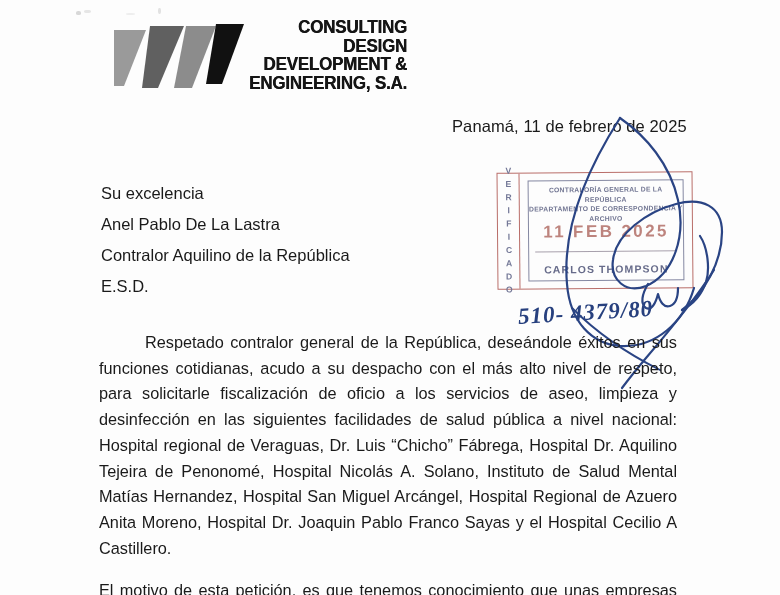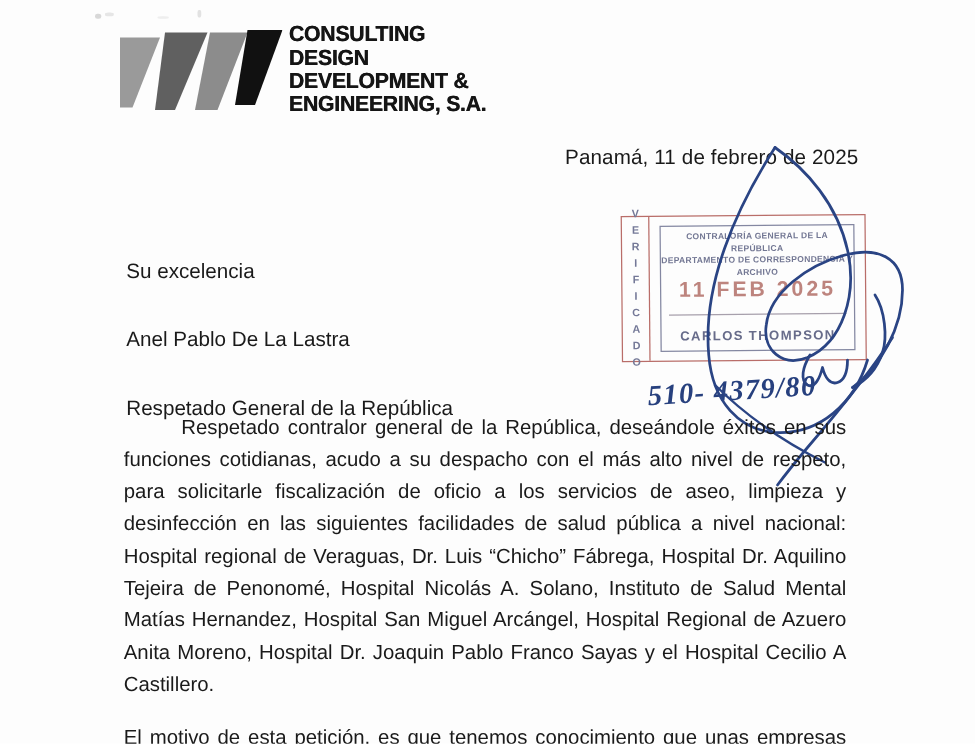--- a/index.html
+++ b/index.html
@@ -28,24 +28,25 @@
   .speck {
     position: absolute;
     background: #b9b9b9;
     border-radius: 40%;
     opacity: .55;
   }
 
   
   .letterhead {
     position: absolute;
-    left: 94px;
+    left: 112px;
     top: 12px;
     width: 340px;
     height: 84px;
+    text-align: right;
   }
   .logo-mark {
     position: absolute;
     left: 0;
     top: 2px;
     width: 132px;
     height: 80px;
   }
   .logo-mark svg { display: block; }
 
@@ -78,21 +79,21 @@
 
   
   .addressee {
     position: absolute;
     left: 101px;
     top: 178px;
     font-size: 16.5px;
     line-height: 31px;
     color: #1a1a1a;
   }
-  .addressee div { white-space: nowrap; margin-top: 24px; }
+  .addressee div { white-space: nowrap; }
 
   
   .body-copy {
     position: absolute;
     left: 99px;
     top: 330px;
     width: 578px;
     font-size: 16.3px;
     line-height: 25.7px;
     text-align: justify;
@@ -241,21 +242,22 @@
       <div>DEVELOPMENT &amp;</div>
       <div>ENGINEERING, S.A.</div>
     </div>
   </div>
 
   <div class="date-line">Panamá, 11 de febrero de 2025</div>
 
   <div class="addressee">
     <div>Su excelencia</div>
     <div>Anel Pablo De La Lastra</div>
-    <div>Respetado General de la República</div>
+    <div>Contralor Aquilino de la República</div>
+    <div>E.S.D.</div>
   </div>
 
   <div class="stamp">
     <div class="stamp-vert">
       <span>VERIFICADO</span>
     </div>
     <div class="stamp-inner">
       <div class="stamp-head">
         <div>CONTRALORÍA GENERAL DE LA REPÚBLICA</div>
         <div>DEPARTAMENTO DE CORRESPONDENCIA Y ARCHIVO</div>

